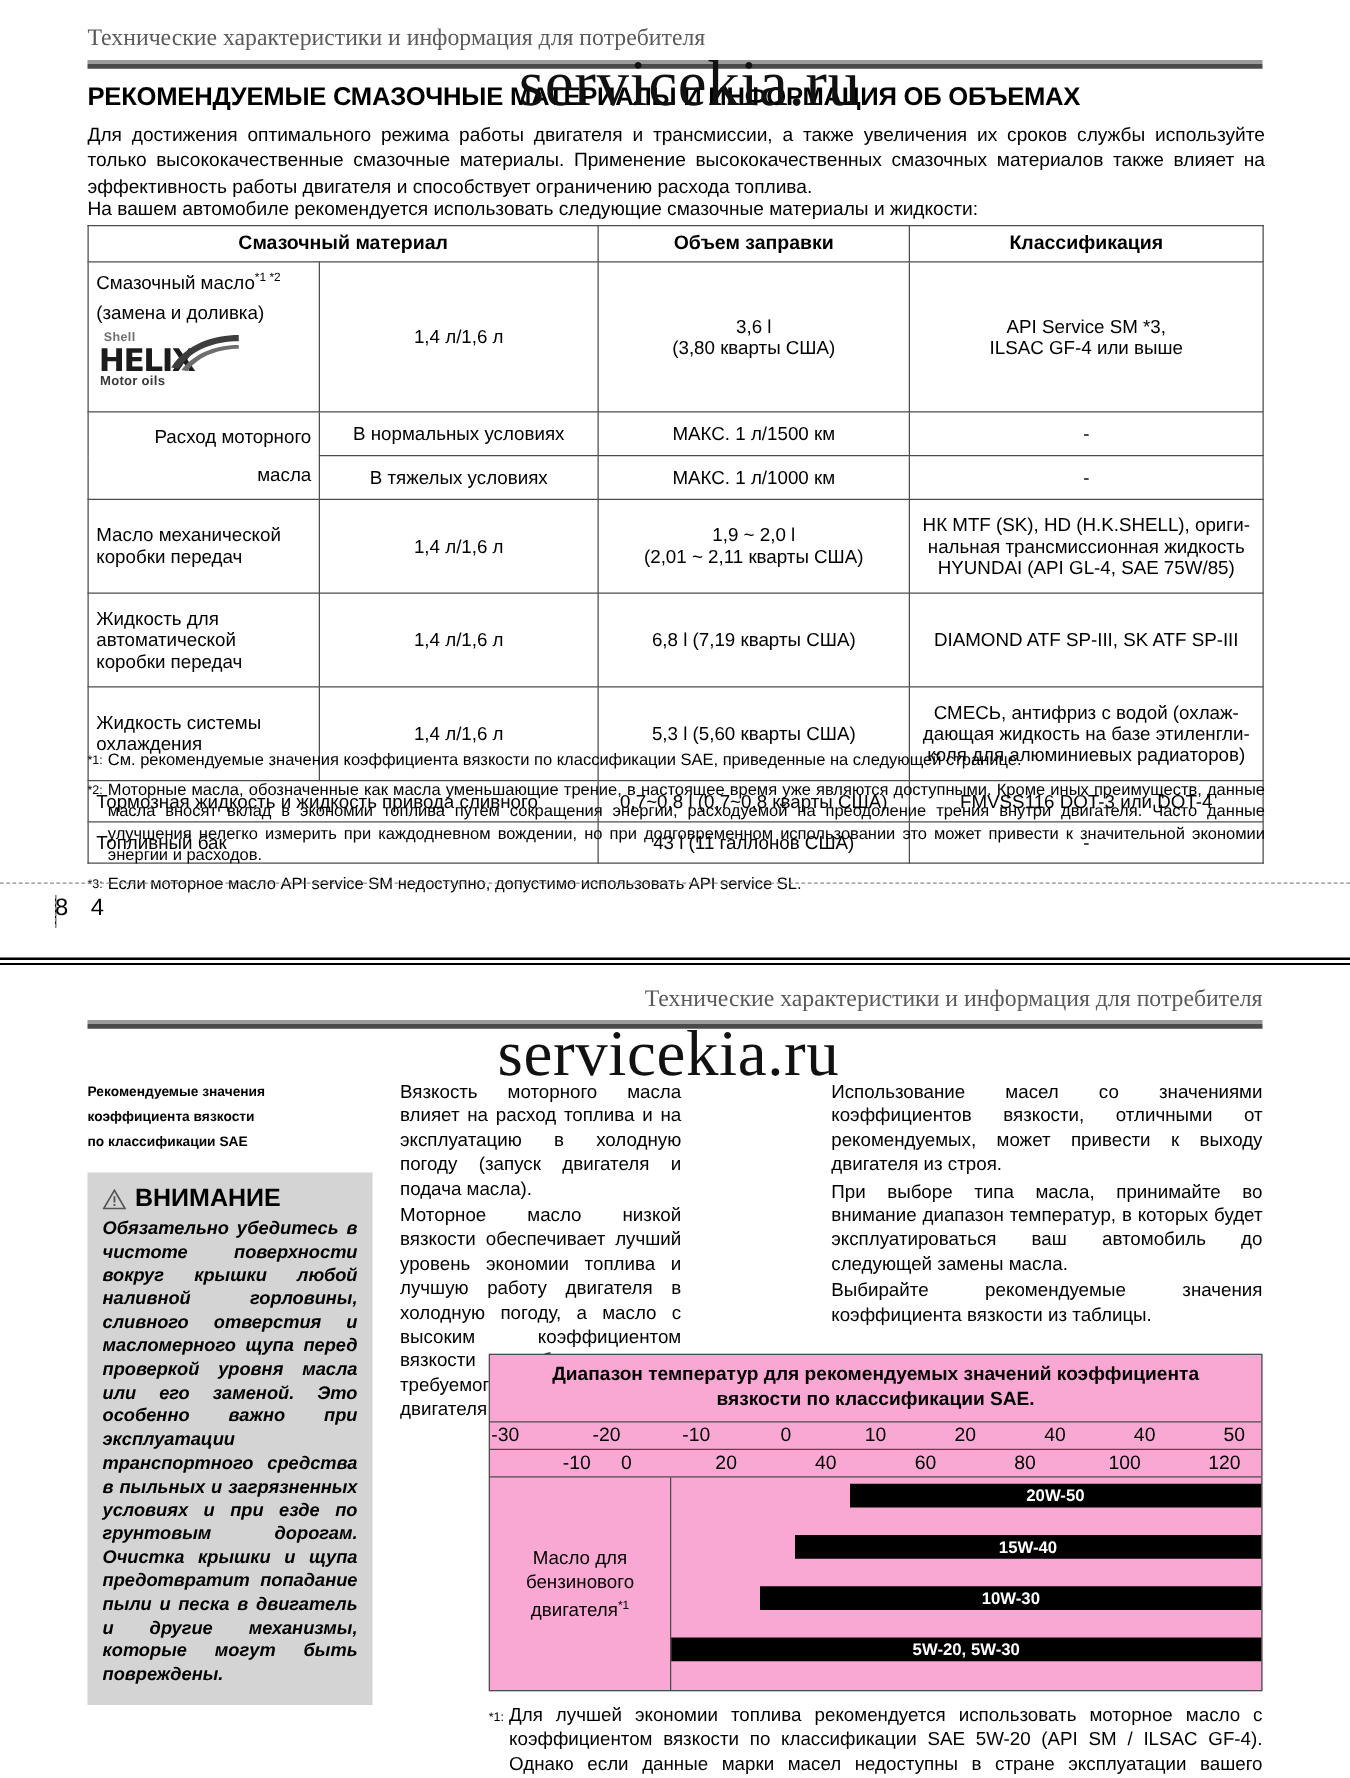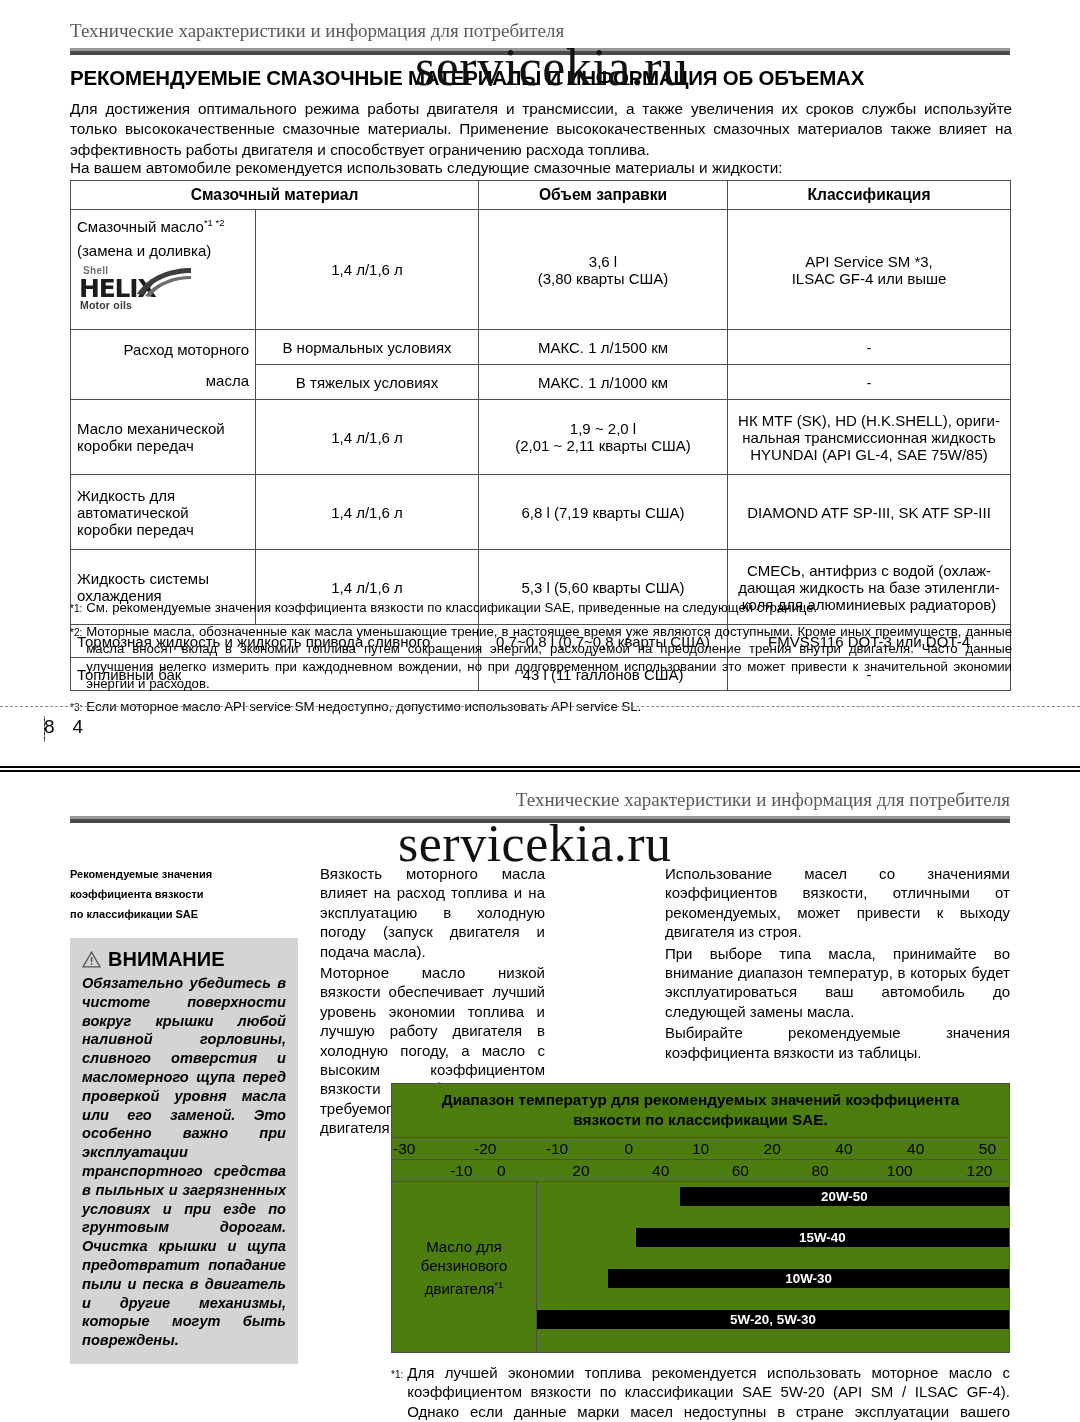--- a/index.html
+++ b/index.html
@@ -129,21 +129,21 @@
   }
   p.col{
     font-size:15px;line-height:19.4px;margin:0;text-align:justify;
   }
   p.col + p.col{margin-top:2px;}
 
   
   .sae{
     border:1.5px solid #4d4d4d;
     width:100%;box-sizing:border-box;
-    background:#4d7c0f;
+    background:#f9a8d4;
   }
   .sae-cap{
     text-align:center;font-weight:bold;font-size:15.3px;
     line-height:20px;padding:6px 14px 7px 14px;
     border-bottom:1.5px solid #4d4d4d;
   }
   .sae-axis{display:flex;border-bottom:1.5px solid #4d4d4d;}
   .sae-axis .lbl{
     width:145px;flex:0 0 145px;
     display:flex;align-items:center;

